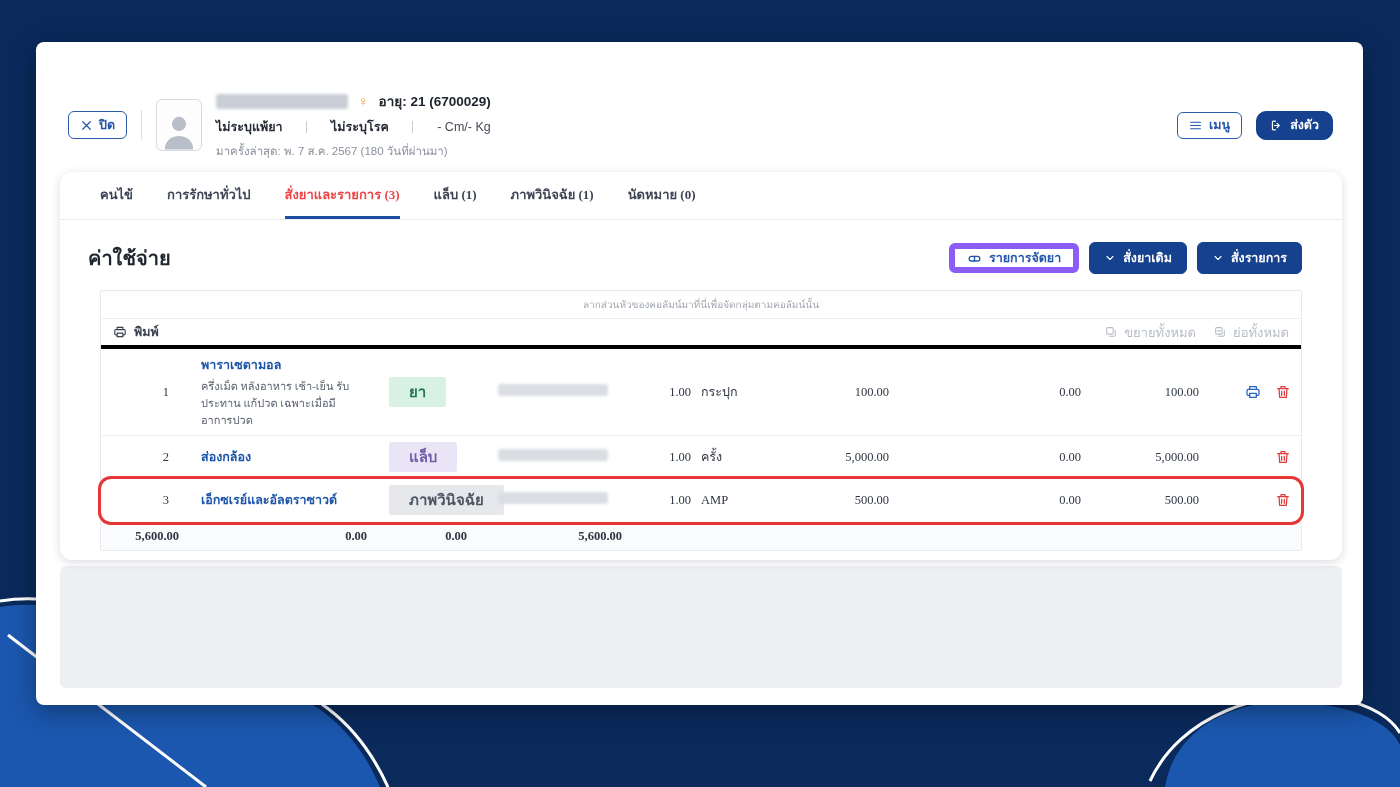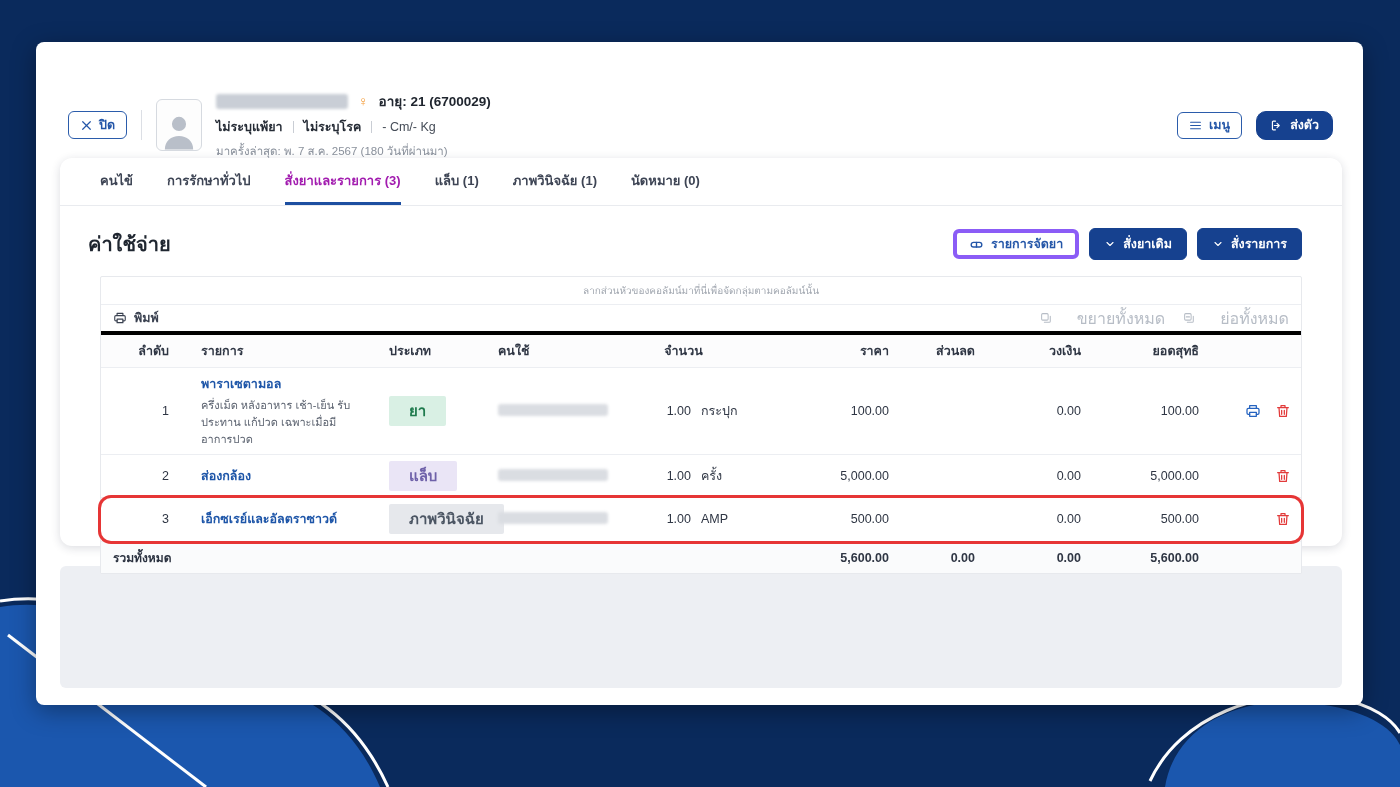--- a/index.html
+++ b/index.html
@@ -17,51 +17,51 @@
   .topbar { display:flex; align-items:center; margin:50px 30px 0 32px; height:66px; gap:14px; }
   .btn { cursor:pointer; font-family:inherit; }
   .btn-close { display:inline-flex; align-items:center; gap:6px; height:28px; padding:0 11px; background:#fff; border:1px solid #2b5cab; color:#2456a8; border-radius:6px; font-size:12.5px; font-weight:700; }
   .vdivider { width:1px; height:30px; background:#dcdfe5; }
   .avatar { width:46px; height:52px; border:1px solid #d6dae0; border-radius:6px; background:#fdfdfd; display:flex; align-items:flex-end; justify-content:center; overflow:hidden; }
   .patient { display:flex; flex-direction:column; gap:5px; }
   .p-line1 { display:flex; align-items:center; gap:10px; }
   .redact-name { width:132px; height:15px; background:#c9ced6; border-radius:3px; filter:blur(1.6px); }
   .female { color:#f59f3e; font-size:14px; font-weight:700; }
   .age { font-size:13.5px; font-weight:700; color:#20262f; }
-  .p-line2 { display:flex; align-items:center; gap:10px; font-size:12.5px; font-weight:700; color:#252b35; }
+  .p-line2 { display:flex; align-items:center; gap:10px; font-size:12.5px; font-weight:700; color:#252b35;justify-content:space-between; }
   .p-line2 .sep { width:1px; height:12px; background:#c9cdd4; }
   .p-line2 .metrics { font-weight:400; color:#454c57; }
   .p-line3 { font-size:11.5px; color:#8a919c; }
   .topbar .spacer { flex:1; }
   .btn-menu { display:inline-flex; align-items:center; gap:7px; height:27px; padding:0 11px; background:#fff; border:1px solid #2b5cab; color:#2456a8; border-radius:6px; font-size:12.5px; font-weight:700; }
   .btn-refer { display:inline-flex; align-items:center; gap:7px; height:29px; padding:0 13px; background:#16418f; border:1px solid #16418f; color:#fff; border-radius:10px; font-size:12.5px; font-weight:700; }
 
   
-  .content-card { position:absolute; left:24px; top:116px; width:1282px; height:388px; background:#fff; border-radius:12px; box-shadow:0 2px 10px rgba(30,40,60,.16); }
+  .content-card { position:absolute; left:24px; top:130px; width:1282px; height:388px; background:#fff; border-radius:12px; box-shadow:0 2px 10px rgba(30,40,60,.16);font-family:Liberation Serif, serif; }
   .bottom-area { position:absolute; left:24px; top:524px; width:1282px; height:122px; background:#edeff3; border-radius:6px; }
 
   
   .tabs { display:flex; align-items:stretch; gap:34px; height:48px; padding:0 40px; border-bottom:1px solid #e9ebef; }
   .tab { display:flex; align-items:center; font-size:13px; font-weight:600; color:#3d4454; border-bottom:3px solid transparent; cursor:pointer; }
-  .tab--active { color:#a21caf; font-weight:700; border-bottom-color:#1d4fa1; }
+  .tab--active { color:#ef4444; font-weight:700; border-bottom-color:#1d4fa1; }
 
   
   .section-row { display:flex; align-items:center; padding:22px 40px 16px 28px; }
   .section-title { font-size:20px; font-weight:700; color:#1f2630; }
   .section-row .spacer { flex:1; }
-  .btn-outline-blue { display:inline-flex; align-items:center; gap:7px; height:30px; padding:0 12px; background:#fff; border:4px solid #8b5cf6; color:#2456a8; border-radius:6px; font-size:12.5px; font-weight:600; margin-left:10px; }
+  .btn-outline-blue { display:inline-flex; align-items:center; gap:7px; height:30px; padding:0 12px; background:#fff; border:6px solid #8b5cf6; color:#2456a8; border-radius:6px; font-size:12.5px; font-weight:600; margin-left:10px; }
   .btn-primary { display:inline-flex; align-items:center; gap:7px; height:32px; padding:0 14px; background:#16418f; border:1px solid #16418f; color:#fff; border-radius:6px; font-size:12.5px; font-weight:600; margin-left:10px; }
 
   
   .table-wrap { margin:0 40px; border:1px solid #e7e9ed; border-radius:2px; background:#fff; }
   .hint-row { height:28px; display:flex; align-items:center; justify-content:center; font-size:10px; color:#a0a6af; border-bottom:1px solid #eceef2; }
   .toolbar { height:30px; display:flex; align-items:center; padding:0 12px; border-bottom:4px solid #000000; font-size:12.5px; }
   .toolbar .print { display:inline-flex; align-items:center; gap:7px; color:#3a4150; font-weight:600; cursor:pointer; }
   .toolbar .spacer { flex:1; }
-  .toolbar .tool { display:inline-flex; align-items:center; gap:24px; color:#b7bdc6; font-size:16px; margin-left:18px; cursor:pointer; }
+  .toolbar .tool { display:inline-flex; align-items:center; gap:6px; color:#b7bdc6; font-size:13px; margin-left:18px; cursor:pointer; }
 
   .grid { display:grid; grid-template-columns:80px 190px 100px 155px 125px 140px 88px 106px 118px 1fr; align-items:center; }
   .thead { height:33px; background:#fcfcfd; border-bottom:1px solid #eceef2; font-size:12px; font-weight:700; color:#2b3240; }
   .c { padding:6px 10px; font-size:12.5px; color:#2f3644; }
   .c.no { text-align:right; padding-right:12px; }
   .c.item { padding-left:20px; }
   .c.type { padding-left:18px; }
   .c.user { padding-left:27px; }
   .c.qty-cell { display:flex; align-items:center; padding-left:10px; }
   .qty { display:inline-block; width:55px; text-align:right; }
@@ -225,32 +225,20 @@
           <span class="tool">
             <svg class="ic-act" style="width:13px;height:13px" viewBox="0 0 24 24">
                 <rect x="3" y="3" width="12" height="12" rx="2"></rect>
                 <path d="M19 8v9a2 2 0 0 1-2 2H8"></path>
                 <path d="M6 9h6"></path>
               </svg>
             <span>ย่อทั้งหมด</span>
           </span>
         </div>
 
-        <div class="grid thead">
-          <div class="c no">ลำดับ</div>
-          <div class="c item">รายการ</div>
-          <div class="c type">ประเภท</div>
-          <div class="c user">คนใช้</div>
-          <div class="c h-center">จำนวน</div>
-          <div class="c num price">ราคา</div>
-          <div class="c num">ส่วนลด</div>
-          <div class="c num">วงเงิน</div>
-          <div class="c num">ยอดสุทธิ</div>
-          <div class="c"></div>
-        </div>
 
         <div class="grid trow">
           <div class="c no">1</div>
           <div class="c item">
             <a class="item-name">พาราเซตามอล</a>
             <div class="item-desc">ครึ่งเม็ด หลังอาหาร เช้า-เย็น รับประทาน แก้ปวด เฉพาะเมื่อมีอาการปวด</div>
           </div>
           <div class="c type"><span class="badge badge--drug">ยา</span></div>
           <div class="c user"><span class="redact"></span></div>
           <div class="c qty-cell">
@@ -318,21 +306,20 @@
           <div class="c actions">
             <button class="icon-btn delete-act">
               <svg class="ic-act" viewBox="0 0 24 24">
                   <path d="M4 7h16M9 7V4h6v3M6 7l1 13h10l1-13M10 11v6M14 11v6"></path>
                 </svg>
             </button>
           </div>
         </div>
 
         <div class="grid tfoot">
-          <div class="label">รวมทั้งหมด</div>
           <div class="c num price">5,600.00</div>
           <div class="c num">0.00</div>
           <div class="c num">0.00</div>
           <div class="c num">5,600.00</div>
           <div class="c"></div>
         </div>
 
       </div>
     </div>
   </div>

